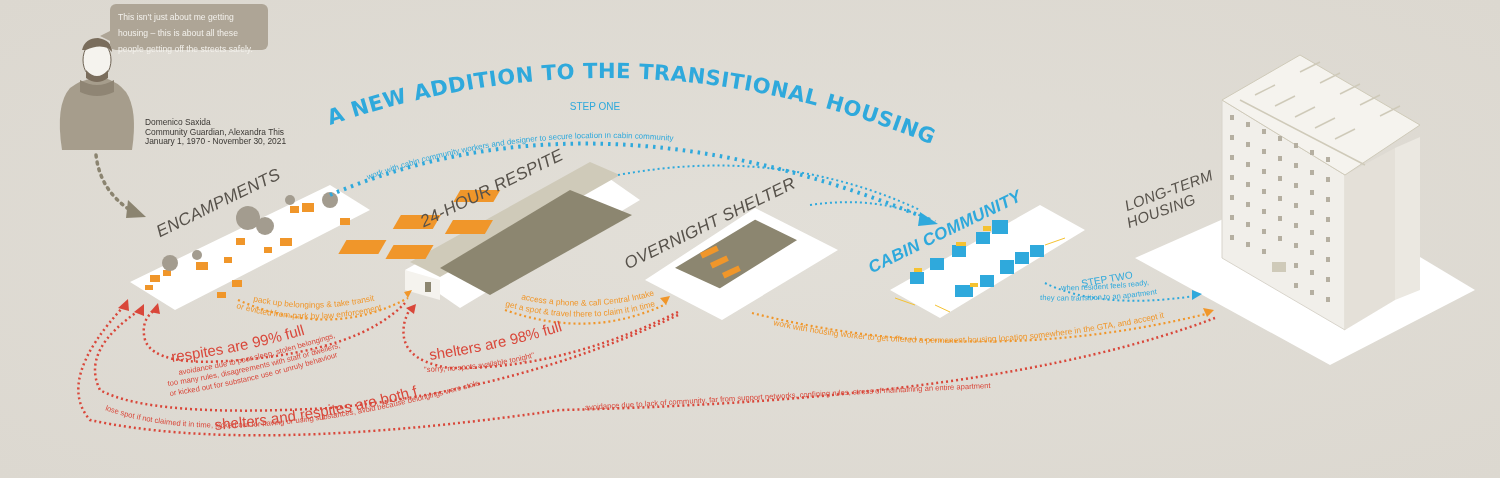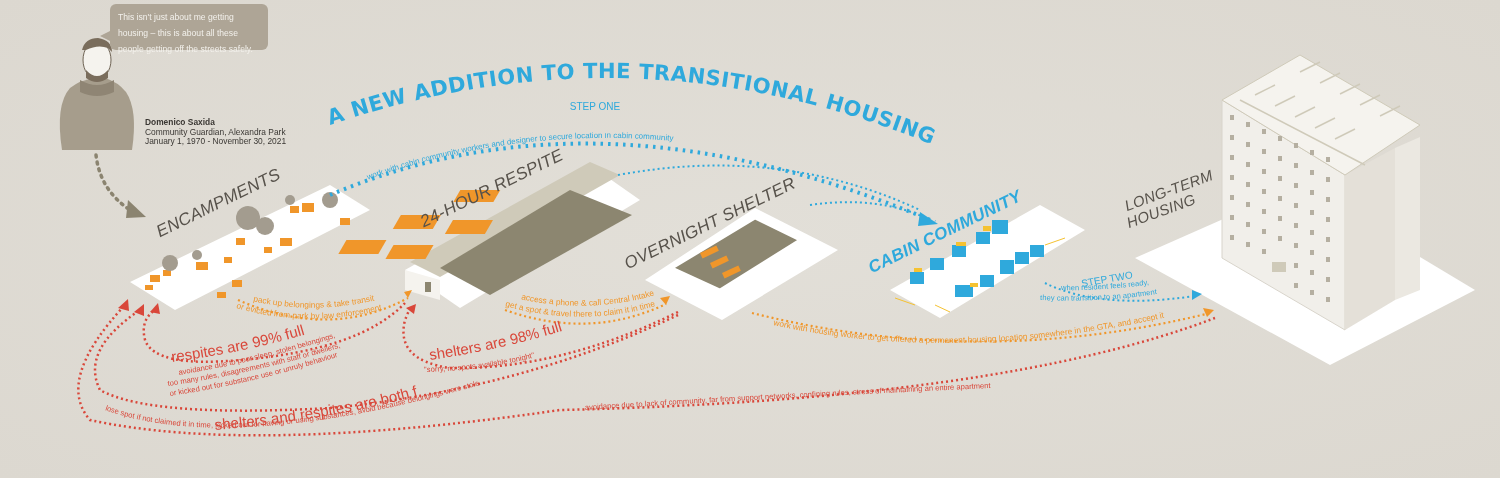--- a/index.html
+++ b/index.html
@@ -3,21 +3,21 @@
 <meta charset="utf-8">
 <style>
   html,body{margin:0;padding:0;}
   body{width:1500px;height:478px;overflow:hidden;background:#dedbd3;font-family:"Liberation Sans",sans-serif;}
   #stage{position:relative;width:1500px;height:478px;background:
     radial-gradient(ellipse at 50% 50%, #e2dfd8 0%, #dcd8d0 100%);}
   svg{position:absolute;left:0;top:0;}
   .quote{position:absolute;left:110px;top:4px;width:158px;height:46px;background:#aea596;border-radius:6px;color:#f3f1ec;font-size:8.6px;line-height:16px;padding:5px 8px;box-sizing:border-box;}
   .quote:before{content:"";position:absolute;left:-10px;top:26px;border-right:12px solid #aea596;border-top:6px solid transparent;border-bottom:6px solid transparent;}
   .person{position:absolute;left:145px;top:118px;font-size:8.4px;line-height:9.6px;color:#3a3733;}
-  .person .nm{font-weight:bold;}
+  .person .nm{font-weight:normal;}
   .lbl{position:absolute;font-style:italic;color:#57524b;font-size:17px;letter-spacing:0.3px;white-space:nowrap;transform-origin:left bottom;}
   .lbl.blue{color:#2fa9dc;font-weight:bold;}
 </style>
 </head>
 <body>
 
 <div id="stage">
 
 <svg width="1500" height="478" viewBox="0 0 1500 478">
   <defs>
@@ -257,21 +257,21 @@
   <text font-size="7.6" fill="#d9473a"><textPath href="#housingAvoid"><tspan>avoidance due to lack of community, far from support networks, confining rules, stress of maintaining an entire apartment</tspan></textPath></text>
 
   <text font-size="10" fill="#2fa9dc" x="1082" y="287" transform="rotate(-10 1082 287)">STEP TWO</text>
   <text font-size="7.6" fill="#2fa9dc"><textPath href="#step2l1" startOffset="12%"><tspan>when resident feels ready,</tspan></textPath></text>
   <text font-size="7.6" fill="#2fa9dc"><textPath href="#step2l2"><tspan>they can transition to an apartment</tspan></textPath></text>
 </svg>
 
 <div class="quote">This isn't just about me getting housing – this is about all these people getting off the streets safely.</div>
 <div class="person">
   <div class="nm">Domenico Saxida</div>
-  <div>Community Guardian, Alexandra Park</div>
+  <div>Community Guardian, Alexandra This</div>
   <div>January 1, 1970 - November 30, 2021</div>
 </div>
 
 <div class="lbl" style="left:162px;top:222px;transform:rotate(-26deg);">ENCAMPMENTS</div>
 <div class="lbl" style="left:426px;top:212px;transform:rotate(-26deg);">24-HOUR RESPITE</div>
 <div class="lbl" style="left:630px;top:254px;transform:rotate(-26deg);">OVERNIGHT SHELTER</div>
 <div class="lbl blue" style="left:874px;top:258px;transform:rotate(-26deg);">CABIN COMMUNITY</div>
 <div class="lbl" style="left:1128px;top:197px;transform:rotate(-20deg);font-size:15px;">LONG-TERM</div>
 <div class="lbl" style="left:1130px;top:214px;transform:rotate(-20deg);font-size:15px;">HOUSING</div>
 

